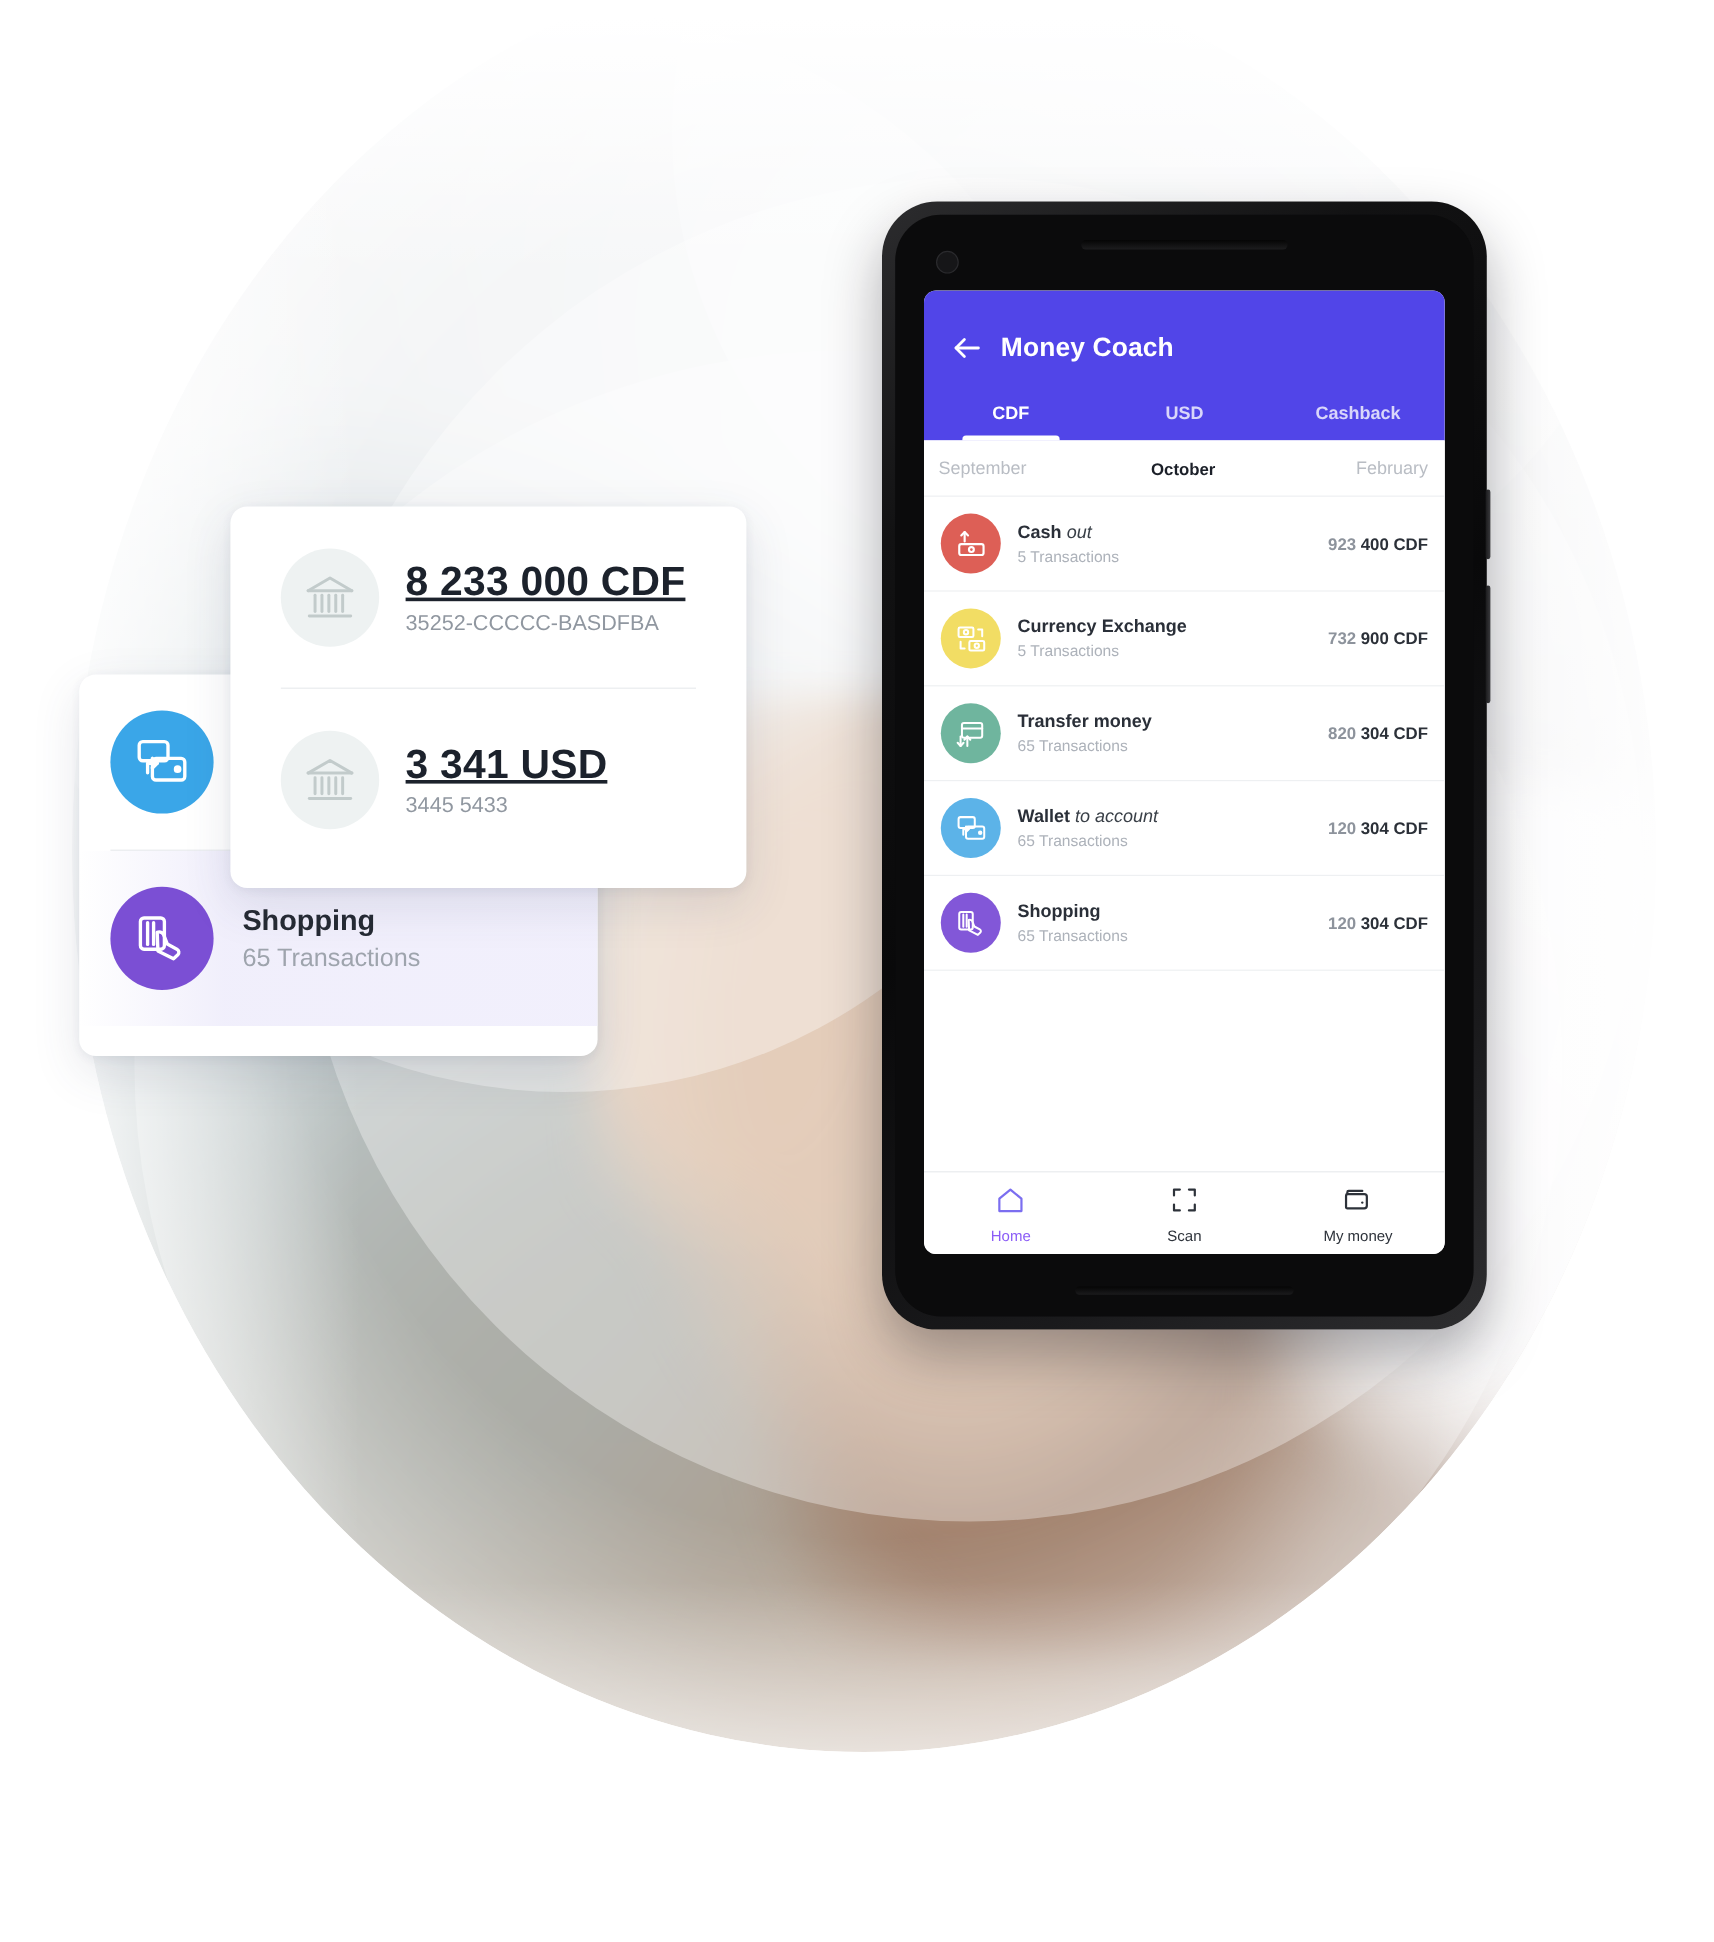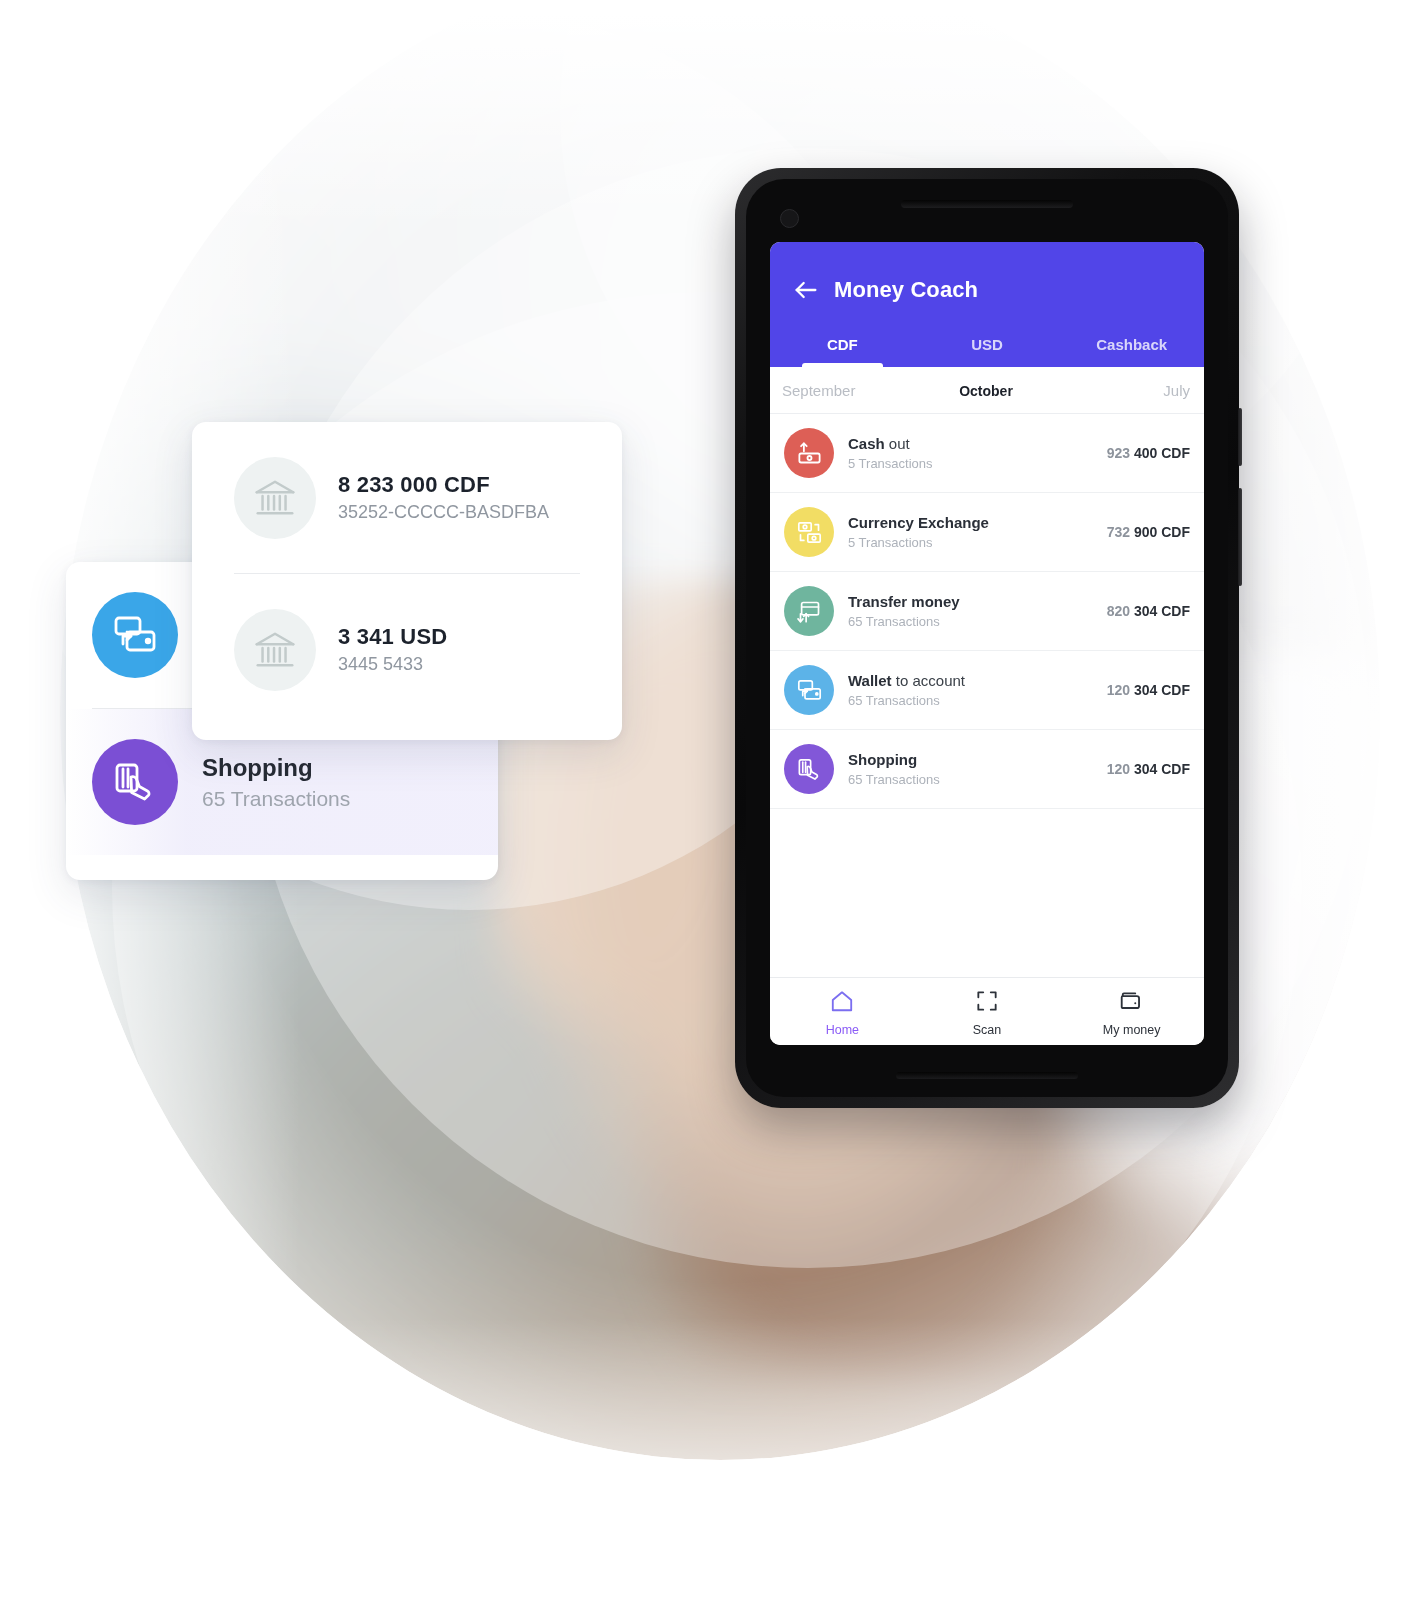--- a/index.html
+++ b/index.html
@@ -131,21 +131,21 @@
   .month.next { text-align:right; padding-right: 4px; }
 
   
   .tx-list { flex: 1 1 auto; background:#fff; overflow:hidden; }
   .tx { display:flex; align-items:center; padding: 14px 14px; border-bottom: 1px solid #eef0f2; }
   .tx-ic { width: 50px; height: 50px; border-radius: 50%; flex:0 0 auto;
            display:flex; align-items:center; justify-content:center; }
   .tx-ic svg { width: 27px; height: 27px; }
   .tx-mid { flex:1 1 auto; padding-left: 14px; min-width:0; }
   .tx-title { font-size: 15px; color:#2a2f38; font-weight: 700; line-height: 1.25; }
-  .tx-title .thin { font-weight: 400; color:#3a4048; }
+  .tx-title .thin { font-weight: 400; color:#3a4048;font-style:italic; }
   .tx-sub { font-size: 13px; color:#adb2ba; margin-top: 2px; }
   .tx-amt { font-size: 14px; color:#3b414a; white-space: nowrap; flex:0 0 auto; padding-left: 6px; }
   .tx-amt .lead { color:#8d939c; font-weight: 700; }
   .tx-amt .bold { font-weight: 700; color:#2b3038; }
 
   
   .bottom-nav { flex:0 0 auto; display:flex; border-top: 1px solid #e9ebee; background:#fff;
                 padding: 10px 0 8px 0; }
   .nav-item { flex:1; display:flex; flex-direction:column; align-items:center; gap: 5px; }
   .nav-item svg { width: 26px; height: 26px; }
@@ -169,21 +169,21 @@
   .cat-sub { font-size: 21px; color:#9ea4ad; margin-top: 5px; }
   .cat-divider { height:1px; background:#e8eaed; margin: 0 26px; }
 
   
   .card-acct { left: 192px; top: 422px; width: 430px; height: 318px; padding: 0 0; z-index: 5; }
   .acct-row { display:flex; align-items:center; height: 151px; padding: 0 42px; }
   .acct-ic { width: 82px; height: 82px; border-radius: 50%; background:#eef2f2; flex:0 0 auto;
              display:flex; align-items:center; justify-content:center; }
   .acct-ic svg { width: 46px; height: 46px; }
   .acct-txt { padding-left: 22px; }
-  .acct-amount { font-size: 22px; font-weight: 700; color:#1c222c; letter-spacing: .2px; }
+  .acct-amount { font-size: 34px; font-weight: 700; color:#1c222c; letter-spacing: .2px; text-decoration: underline; }
   .acct-num { font-size: 18px; color:#9097a0; margin-top: 4px; }
   .acct-divider { height:1px; background:#e9ebee; margin: 0 42px; }
 </style>
 </head>
 <body>
 
 <div id="stage">
 
   <div class="bg-circle">
     <div class="bg-photo"></div>
@@ -222,21 +222,21 @@
           <div class="tabs">
             <div class="tab active">CDF</div>
             <div class="tab">USD</div>
             <div class="tab">Cashback</div>
           </div>
         </div>
 
         <div class="months">
           <div class="month prev">September</div>
           <div class="month sel">October</div>
-          <div class="month next">July</div>
+          <div class="month next">February</div>
         </div>
 
         <div class="tx-list">
 
           <div class="tx">
             <span class="tx-ic" style="background:#dd5f56">
               <svg viewBox="0 0 24 24" fill="none" stroke="#fff" stroke-width="1.6" stroke-linecap="round" stroke-linejoin="round">
                 <rect x="3" y="12" width="18" height="8" rx="1.5"></rect>
                   <circle cx="12" cy="16" r="1.8"></circle>
                 <line x1="7" y1="10" x2="7" y2="3"></line>

